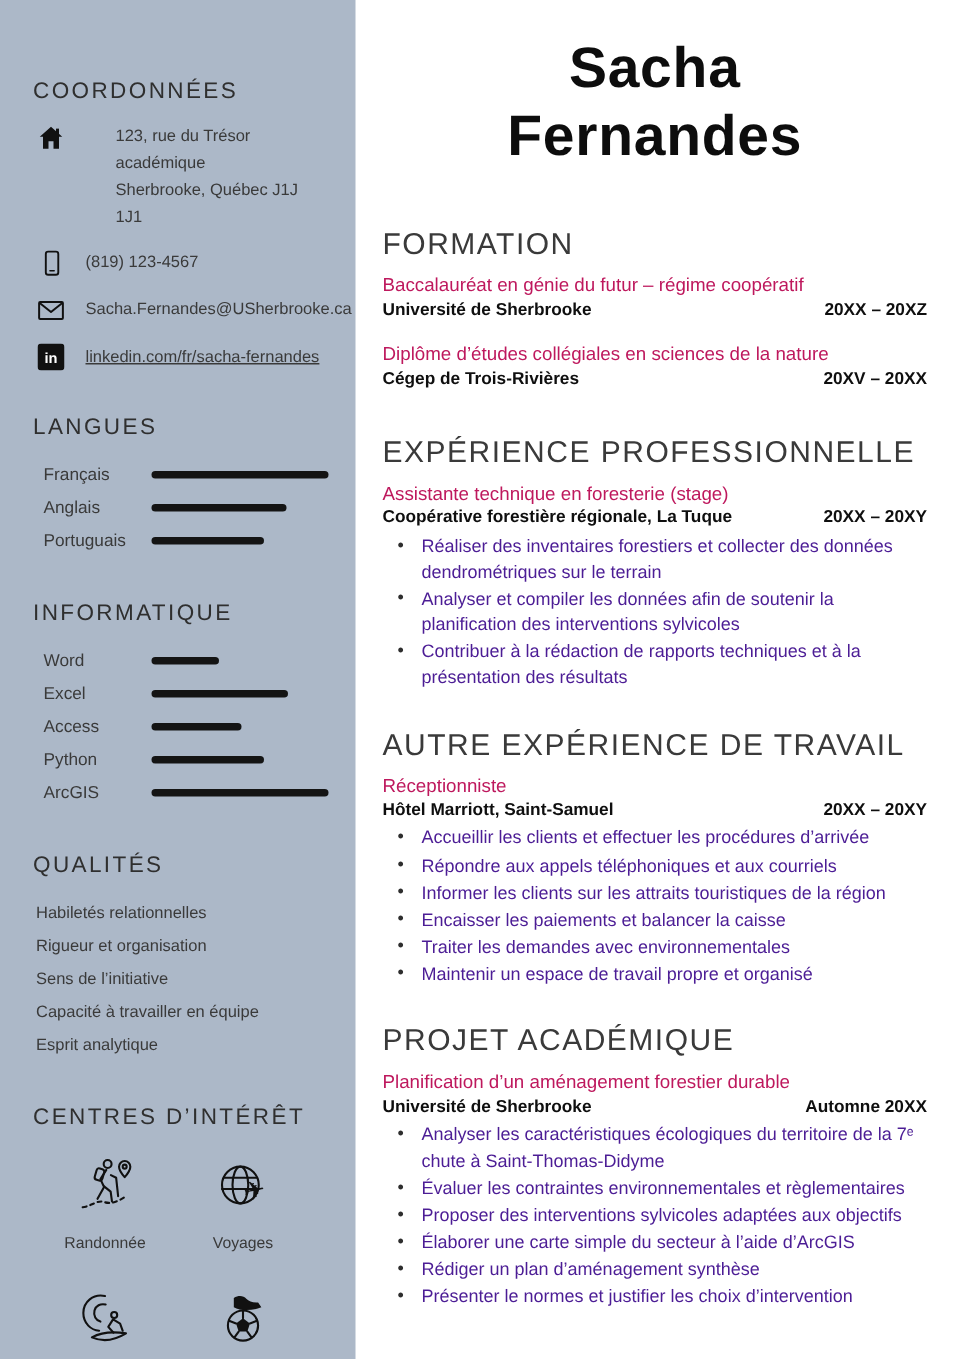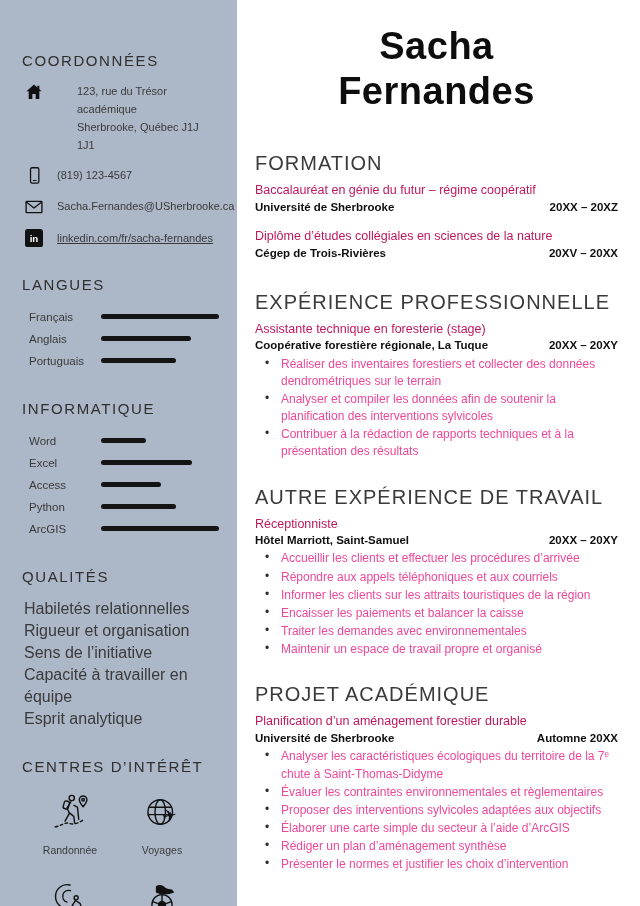--- a/index.html
+++ b/index.html
@@ -23,21 +23,21 @@
   .contact-row { display:flex; align-items:center; gap:13px; margin-bottom:11px; padding-left:2px; }
   .contact-row.top { align-items:flex-start;gap:33px; }
   .c-icon { width:20px; height:20px; flex-shrink:0; display:flex; align-items:center; justify-content:center; }
   .c-text { font-size:11px; color:#3a3a3a; line-height:1.65; }
   .c-link { font-size:11px; color:#3a3a3a; text-decoration:underline; }
 
   .skill-row { display:flex; align-items:center; height:22px; padding-left:7px; }
   .skill-label { width:72px; font-size:11.5px; color:#3a3a3a; flex-shrink:0; }
   .skill-bar { height:5px; background:#141414; border-radius:3px; }
 
-  .qual-item { font-size:16px; color:#3a3a3a; line-height:22px; padding-left:2px; }
+  .qual-item { font-size:11px; color:#3a3a3a; line-height:22px; padding-left:2px; }
 
   .interest-grid {
     display:grid; grid-template-columns:92px 92px; row-gap:22px;
     justify-items:center; margin-top:16px; margin-left:2px;
   }
   .interest-cell { display:flex; flex-direction:column; align-items:center; }
   .interest-cell svg { width:42px; height:42px; }
   .interest-label { font-size:10.5px; color:#3a3a3a; margin-top:7px; }
 
   
@@ -56,21 +56,21 @@
   .sec-projet  { margin-top:25px; }
 
   .entry + .entry { margin-top:13px; }
   .entry-role { font-size:12.5px; color:#be185d; line-height:1.35; }
   .entry-head {
     display:flex; justify-content:space-between; align-items:baseline;
     font-size:11.5px; font-weight:700; color:#0f0f0f; line-height:1.4;
   }
   .bullets { list-style:none; margin-top:2px; }
   .bullets li {
-    position:relative; padding-left:26px; font-size:12px; color:#ec4899;
+    position:relative; padding-left:26px; font-size:12px; color:#4c1d95;
     line-height:1.43; margin-bottom:1px;
   }
   .bullets li::before { content:"•"; position:absolute; left:10px; top:-1px; color:#2e2e2e; }
 
   svg .stroked { fill:none; stroke:#111; stroke-width:1.6; stroke-linecap:round; stroke-linejoin:round; }
 </style>
 </head>
 <body>
 
 <div class="page">

